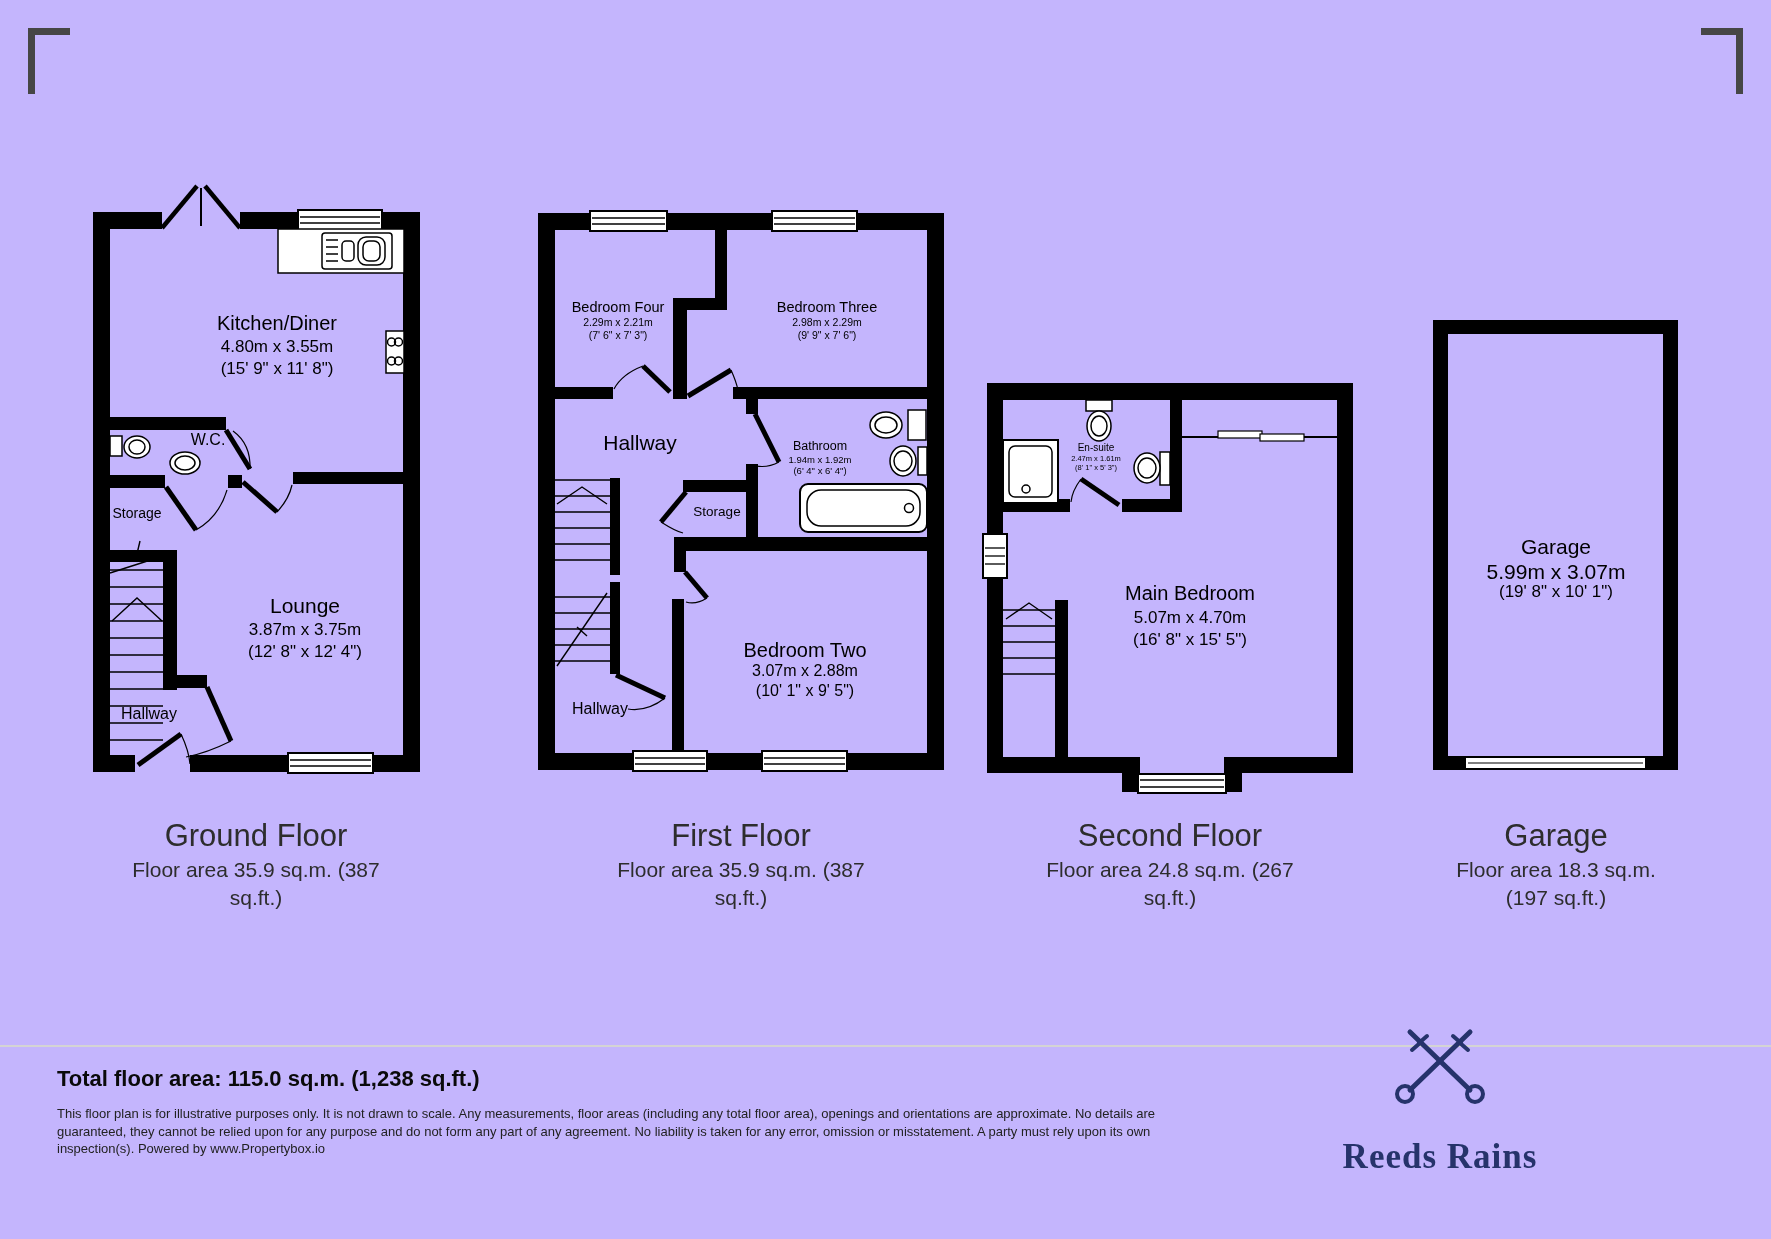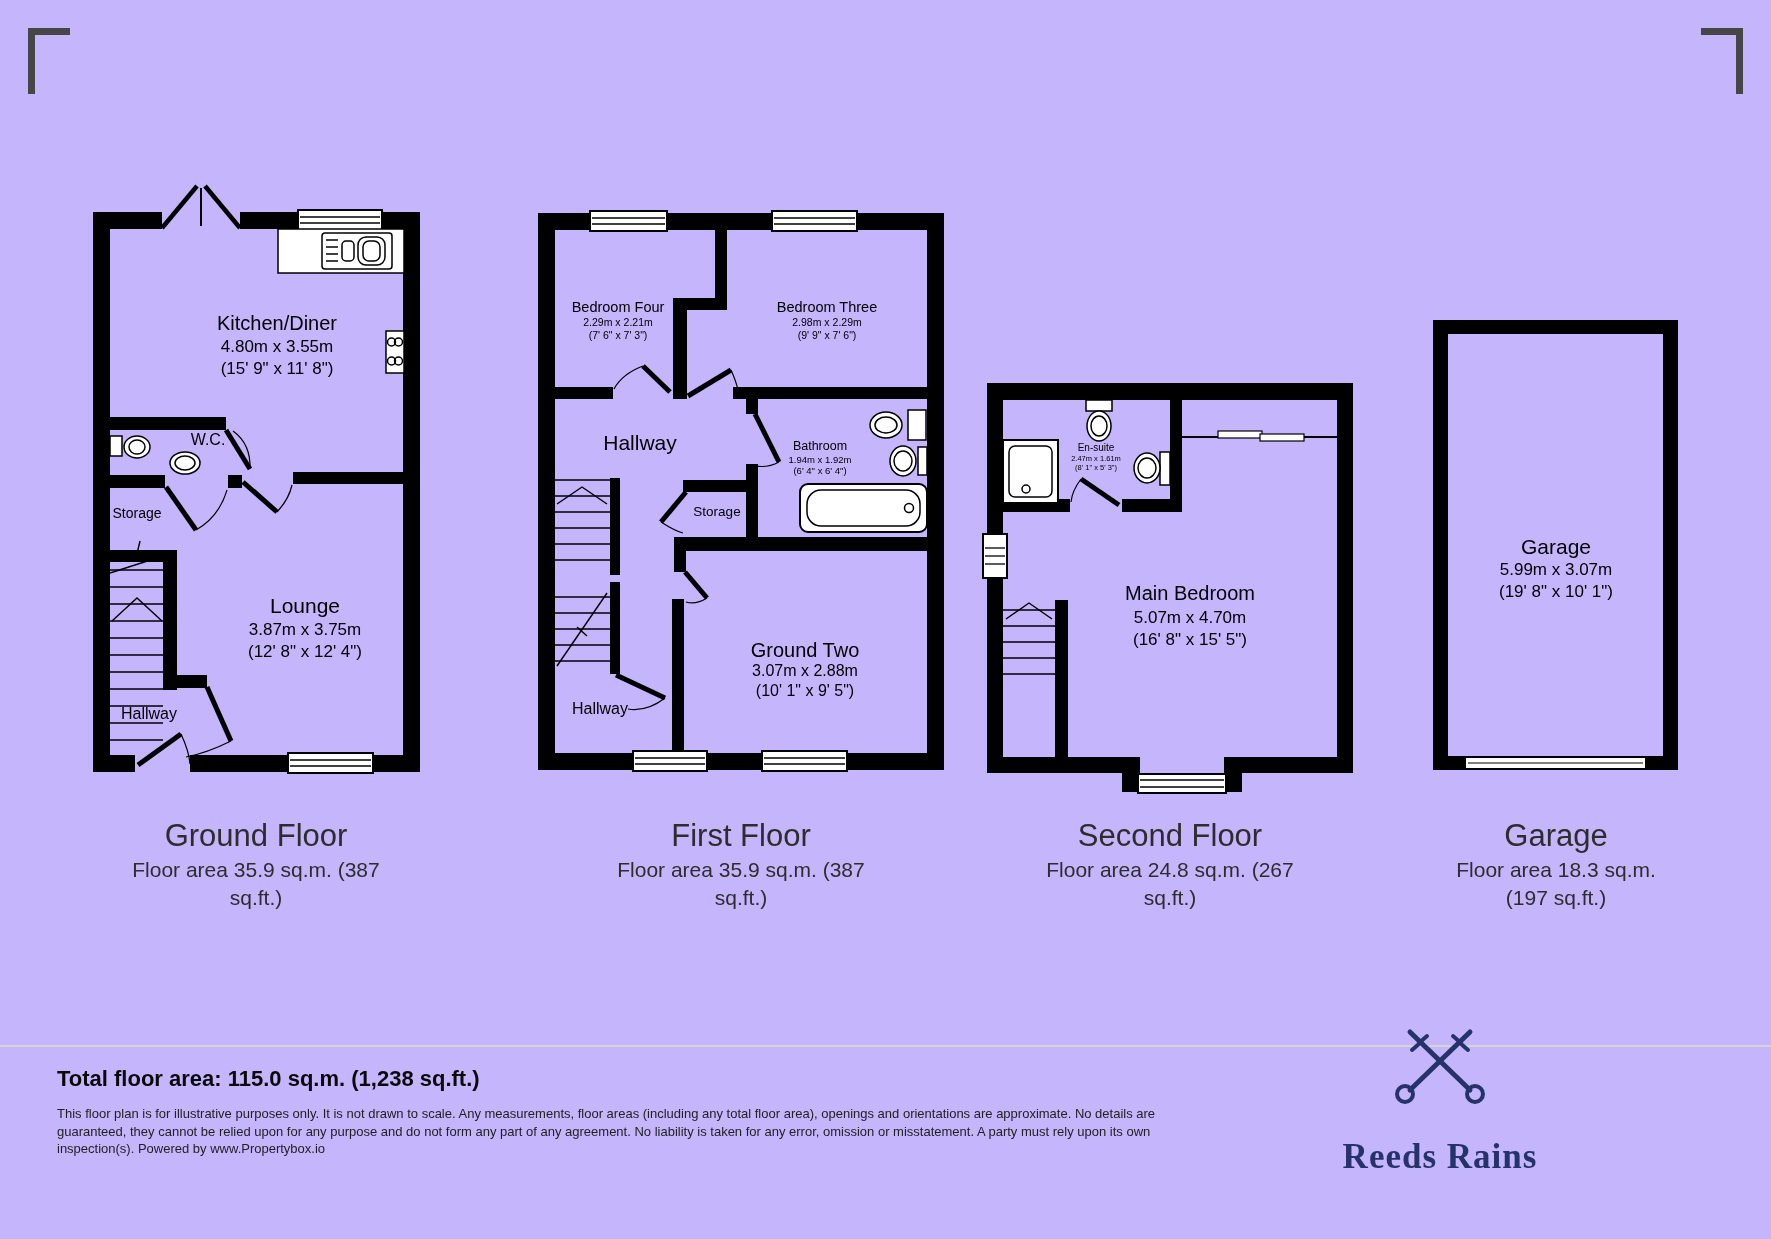--- a/index.html
+++ b/index.html
@@ -315,34 +315,34 @@
 <div class="lbl" style="left:618px;top:317px;font-size:10.5px;">2.29m x 2.21m</div>
 <div class="lbl" style="left:618px;top:330px;font-size:10.5px;">(7' 6" x 7' 3")</div>
 <div class="lbl" style="left:827px;top:300px;font-size:14.5px;">Bedroom Three</div>
 <div class="lbl" style="left:827px;top:317px;font-size:10.5px;">2.98m x 2.29m</div>
 <div class="lbl" style="left:827px;top:330px;font-size:10.5px;">(9' 9" x 7' 6")</div>
 <div class="lbl" style="left:640px;top:432px;font-size:21px;">Hallway</div>
 <div class="lbl" style="left:820px;top:440px;font-size:12.5px;">Bathroom</div>
 <div class="lbl" style="left:820px;top:455px;font-size:9.5px;">1.94m x 1.92m</div>
 <div class="lbl" style="left:820px;top:466px;font-size:9.5px;">(6' 4" x 6' 4")</div>
 <div class="lbl" style="left:717px;top:505px;font-size:13.5px;">Storage</div>
-<div class="lbl" style="left:805px;top:640px;font-size:20px;">Ground Two</div>
+<div class="lbl" style="left:805px;top:640px;font-size:20px;">Bedroom Two</div>
 <div class="lbl" style="left:805px;top:663px;font-size:16px;">3.07m x 2.88m</div>
 <div class="lbl" style="left:805px;top:683px;font-size:16px;">(10' 1" x 9' 5")</div>
 <div class="lbl" style="left:600px;top:701px;font-size:16px;">Hallway</div>
 
 <div class="lbl" style="left:1096px;top:443px;font-size:10px;">En-suite</div>
 <div class="lbl" style="left:1096px;top:455px;font-size:7.5px;">2.47m x 1.61m</div>
 <div class="lbl" style="left:1096px;top:464px;font-size:7.5px;">(8' 1" x 5' 3")</div>
 <div class="lbl" style="left:1190px;top:583px;font-size:20px;">Main Bedroom</div>
 <div class="lbl" style="left:1190px;top:609px;font-size:17px;">5.07m x 4.70m</div>
 <div class="lbl" style="left:1190px;top:631px;font-size:17px;">(16' 8" x 15' 5")</div>
 
 <div class="lbl" style="left:1556px;top:536px;font-size:21px;">Garage</div>
-<div class="lbl" style="left:1556px;top:561px;font-size:17px;">5.99m x 3.07m</div>
+<div class="lbl" style="left:1556px;top:561px;font-size:21px;">5.99m x 3.07m</div>
 <div class="lbl" style="left:1556px;top:583px;font-size:17px;">(19' 8" x 10' 1")</div>
 
 <div class="title" style="left:256px;top:818px;">Ground Floor</div>
 <div class="area" style="left:256px;top:858px;">Floor area 35.9 sq.m. (387</div>
 <div class="area" style="left:256px;top:886px;">sq.ft.)</div>
 
 <div class="title" style="left:741px;top:818px;">First Floor</div>
 <div class="area" style="left:741px;top:858px;">Floor area 35.9 sq.m. (387</div>
 <div class="area" style="left:741px;top:886px;">sq.ft.)</div>
 

